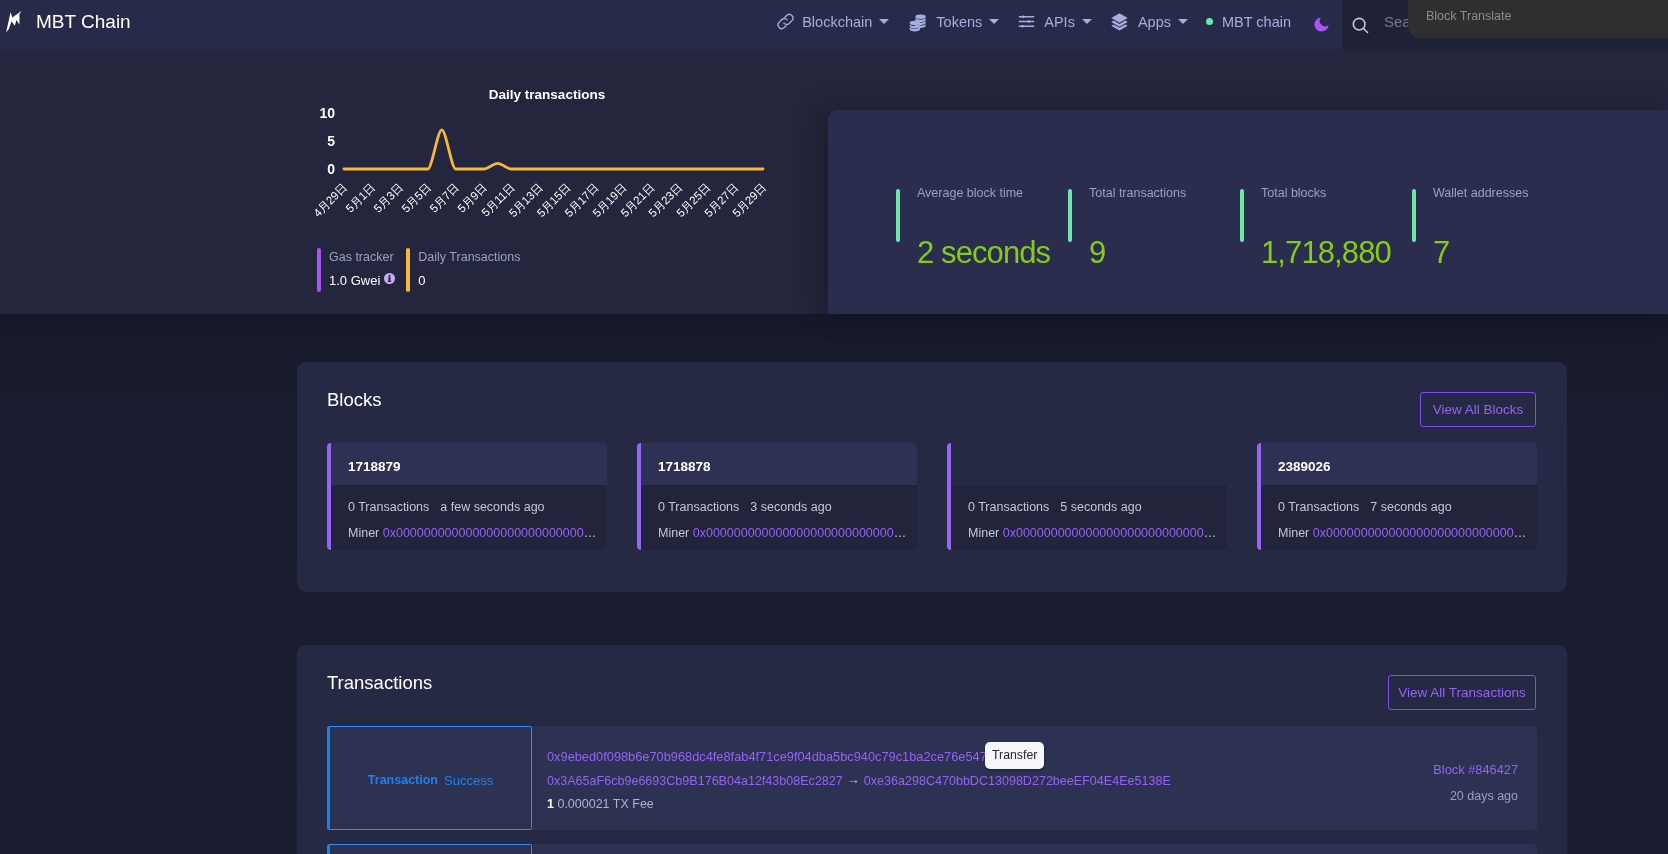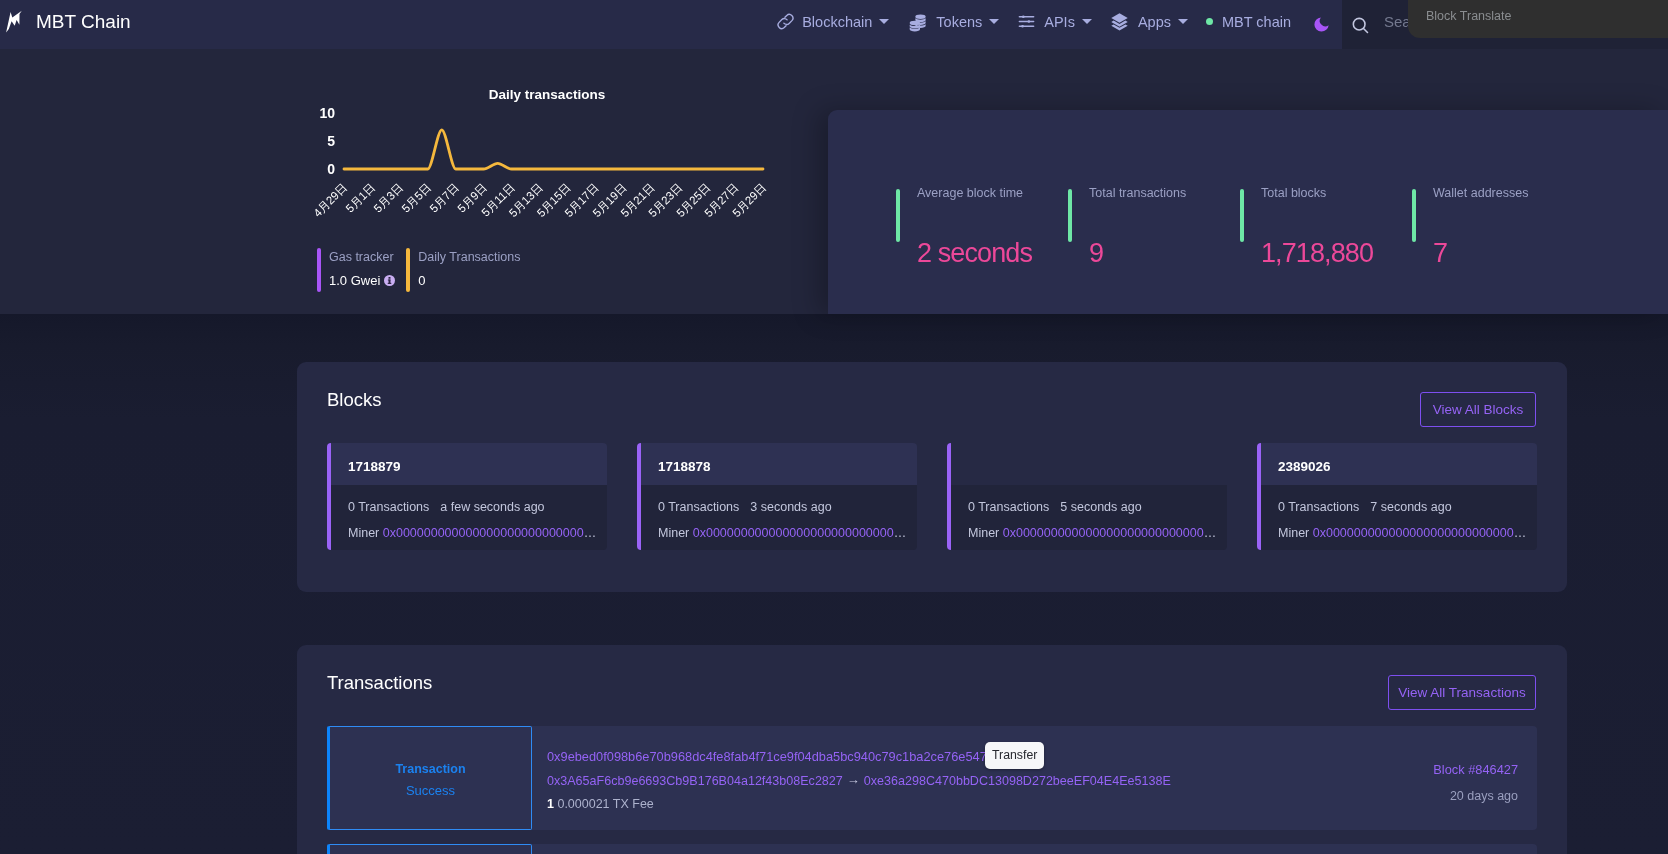--- a/index.html
+++ b/index.html
@@ -25,46 +25,46 @@
   .gtrans span{position:relative;top:-3px;}
 
   
   .hero{position:relative;height:265px;background:#23263c;}
   .chart-title{position:absolute;left:297px;top:39px;width:500px;text-align:center;font-size:13.5px;font-weight:bold;color:#fff;line-height:14px;}
   .chart-svg{position:absolute;left:297px;top:51px;overflow:visible;}
   .gas-row{position:absolute;left:317px;top:199px;display:flex;}
   .gas-cell{display:flex;gap:8px;}
   .gas-bar{width:4px;border-radius:2px;height:44px;}
   .gas-label{font-size:12.5px;color:#9ba0c4;margin-bottom:2px;line-height:14px;padding-top:2px;}
-  .gas-value{font-size:13px;color:#fff;display:flex;align-items:center;gap:4px;line-height:15px;padding-top:7px;}
+  .gas-value{font-size:13px;color:#fff;display:flex;align-items:flex-start;gap:4px;line-height:15px;padding-top:7px;}
   .info-i{width:11px;height:11px;display:block;flex:none;}
 
   .stats-panel{position:absolute;left:828px;top:61px;width:840px;height:204px;background:#2a2d4d;border-top-left-radius:9px;box-shadow:-10px 0 26px rgba(0,0,0,0.25);}
   .stat{position:absolute;top:79px;display:flex;gap:17px;}
   .stat-bar{width:4px;height:53px;background:#6ee7a6;border-radius:2px;}
   .stat-label{font-size:12.5px;color:#9ba0c4;margin-bottom:10px;line-height:14px;white-space:nowrap;position:relative;top:-3px;}
-  .stat-value{font-size:27px;color:#ec4899;font-weight:400;line-height:28px;white-space:nowrap;letter-spacing:-0.9px;margin-top:36px;}
+  .stat-value{font-size:31px;color:#84cc16;font-weight:400;line-height:28px;white-space:nowrap;letter-spacing:-0.9px;margin-top:36px;}
 
   
   .card{position:absolute;left:297px;width:1270px;background:#262944;border-radius:9px;}
   .card-title{position:absolute;left:30px;font-size:18.5px;color:#fff;line-height:22px;}
   .btn-outline{position:absolute;border:1px solid #7d4ff0;color:#9563f5;border-radius:3px;font-size:13.5px;background:transparent;cursor:pointer;font-family:inherit;text-align:center;}
 
   .block{position:absolute;width:280px;height:107px;border-radius:4px;overflow:hidden;}
   .block-bar{position:absolute;left:0;top:0;width:4px;height:107px;background:#9a63f7;}
   .block-top{position:absolute;left:4px;top:0;right:0;height:42px;background:#2e3153;}
   .block-num{position:absolute;left:17px;top:16px;font-size:13.5px;font-weight:bold;color:#fff;line-height:16px;}
   .block-body{position:absolute;left:4px;top:42px;right:0;bottom:0;background:#21243a;}
   .block-line{position:absolute;left:17px;top:15px;font-size:12.5px;color:#c3c7dd;line-height:15px;white-space:nowrap;}
   .block-line .age{margin-left:11px;}
   .block-line2{position:absolute;left:17px;top:41px;font-size:12.5px;color:#c3c7dd;line-height:15px;white-space:nowrap;width:250px;overflow:hidden;text-overflow:ellipsis;}
   .mono-purple{color:#9563f5;}
 
   .tx-row{position:absolute;left:30px;width:1210px;height:104px;background:#2d3152;border-radius:4px;}
-  .tx-badge{position:absolute;left:0;top:0;width:205px;height:104px;border:1px solid #2f8bf5;border-left:3px solid #0c84fc;border-radius:2px;display:flex;flex-direction:column;align-items:center;justify-content:center;gap:6px;padding-top:4px;}
+  .tx-badge{position:absolute;left:0;top:0;width:205px;height:104px;border:1px solid #2f8bf5;border-left:3px solid #0c84fc;border-radius:2px;display:flex;flex-direction:row;align-items:center;justify-content:center;gap:6px;padding-top:4px;}
   .tx-type{color:#1b82f0;font-size:12.5px;font-weight:bold;line-height:15px;}
   .tx-status{color:#1b82f0;font-size:13px;line-height:15px;}
   .tx-hash{position:absolute;left:220px;top:23px;color:#9563f5;font-size:12.8px;line-height:15px;}
   .tx-addr{position:absolute;left:220px;top:47px;color:#9563f5;font-size:12.55px;line-height:15px;}
   .tx-addr .arw{color:#c9cce3;padding:0 4px;font-size:13px;position:relative;top:-1px;}
   .tx-fee{position:absolute;left:220px;top:71px;font-size:12.5px;color:#adb2cd;line-height:15px;}
   .tx-fee b{color:#fff;font-weight:bold;}
   .tx-block{position:absolute;right:19px;top:36px;color:#9563f5;font-size:12.8px;line-height:15px;}
   .tx-ago{position:absolute;right:19px;top:63px;color:#9a9fbf;font-size:12.5px;line-height:15px;}
   .tooltip{position:absolute;background:#f6f7f9;color:#26282e;font-size:12.3px;border-radius:5px;padding:5px 7px;box-shadow:0 1px 3px rgba(0,0,0,.35);line-height:17px;}

